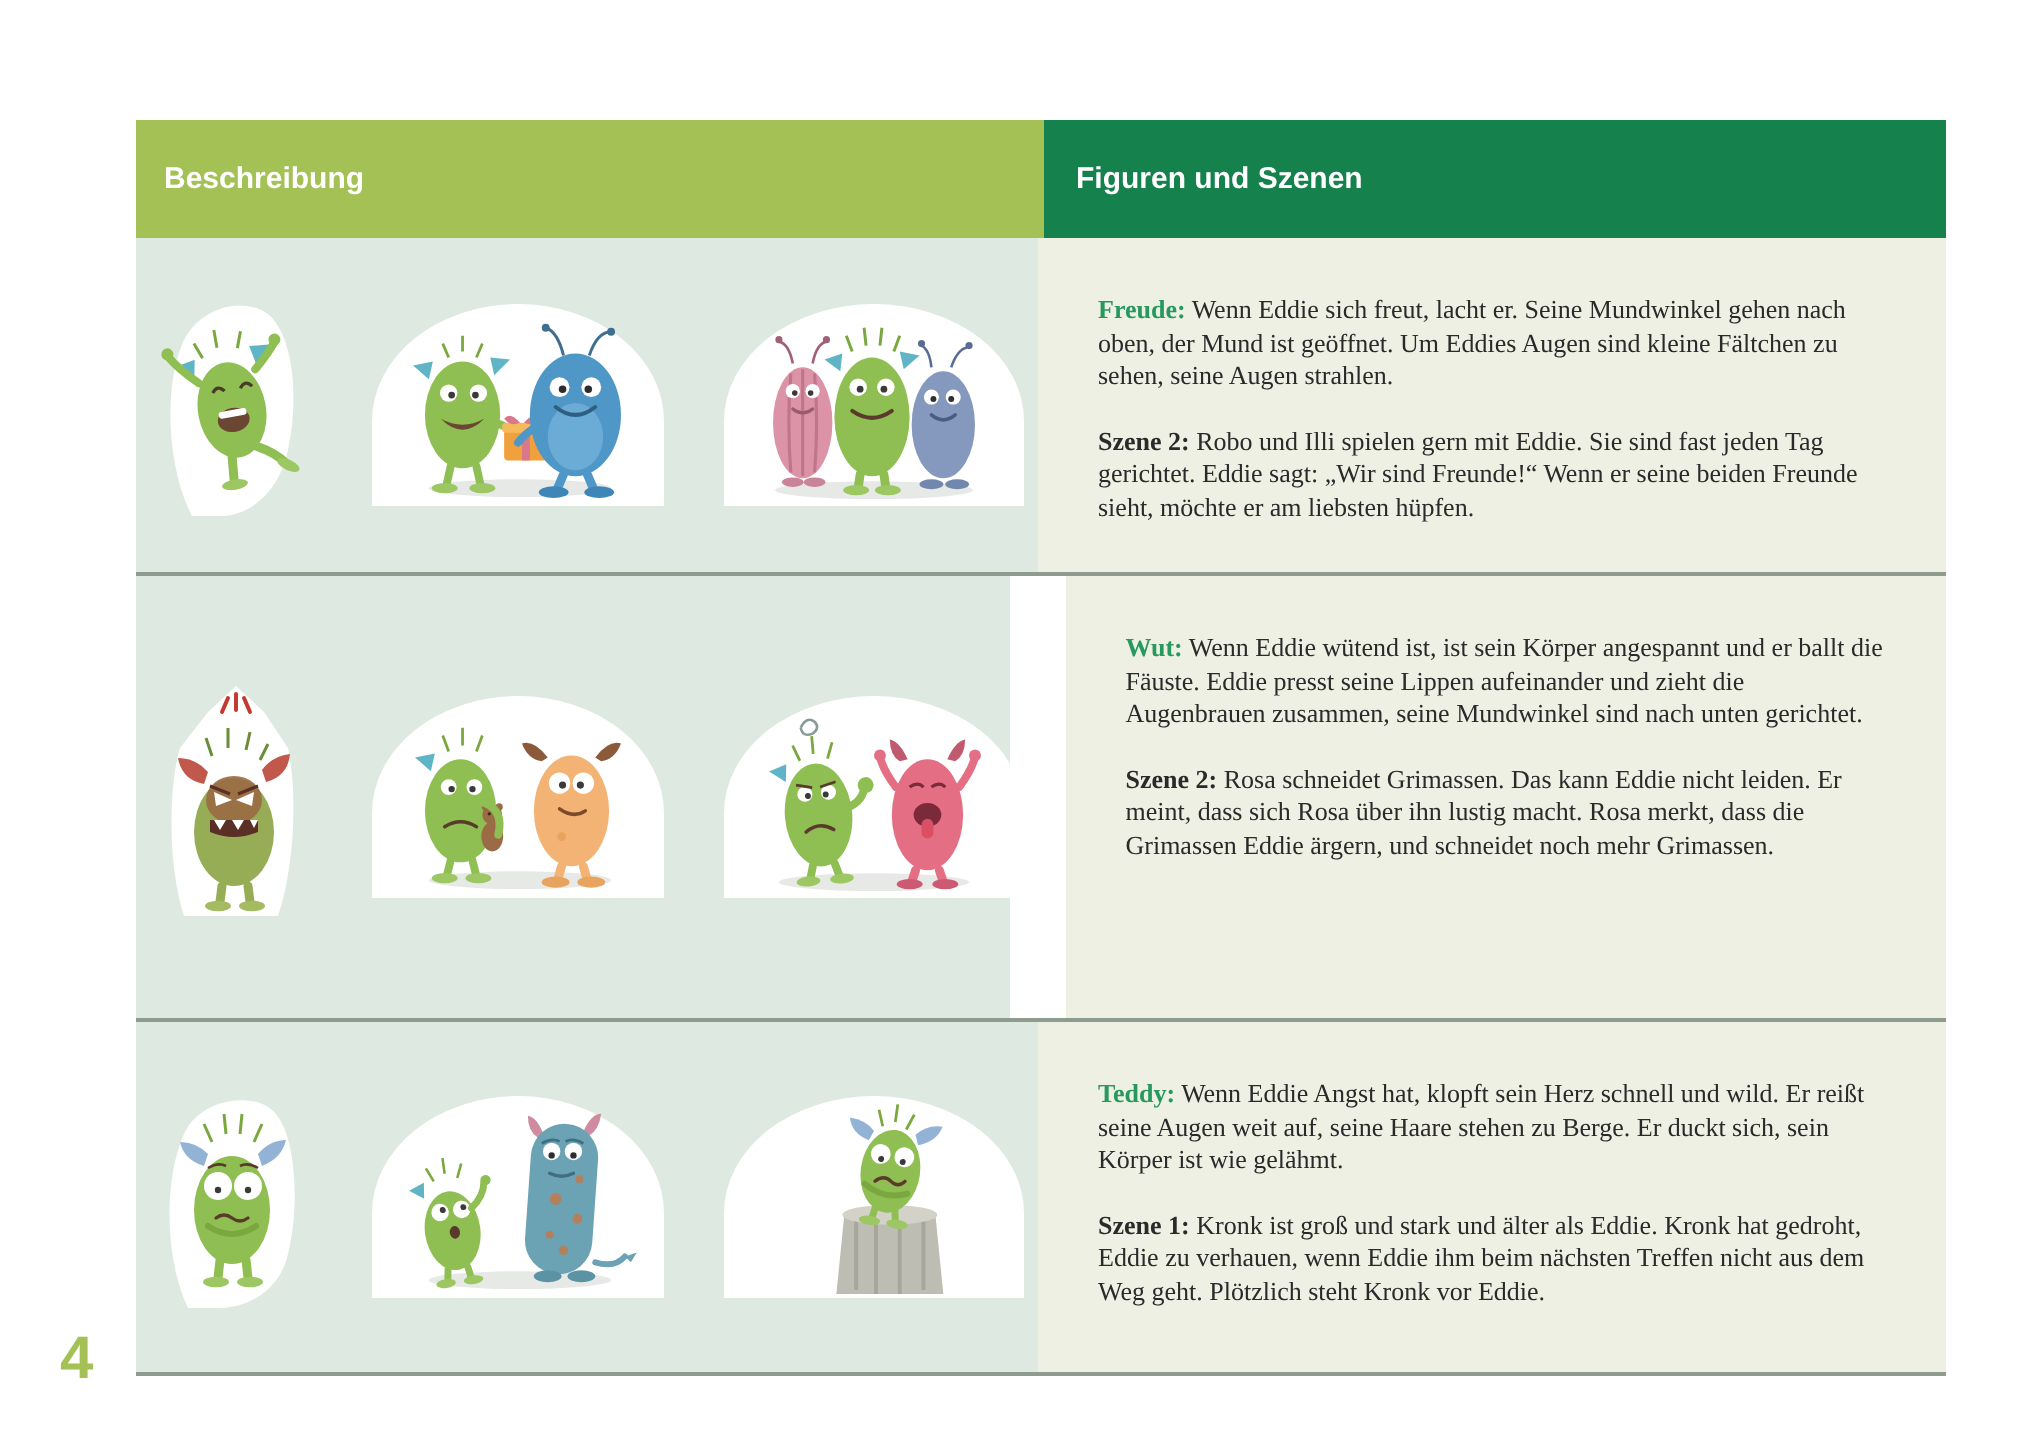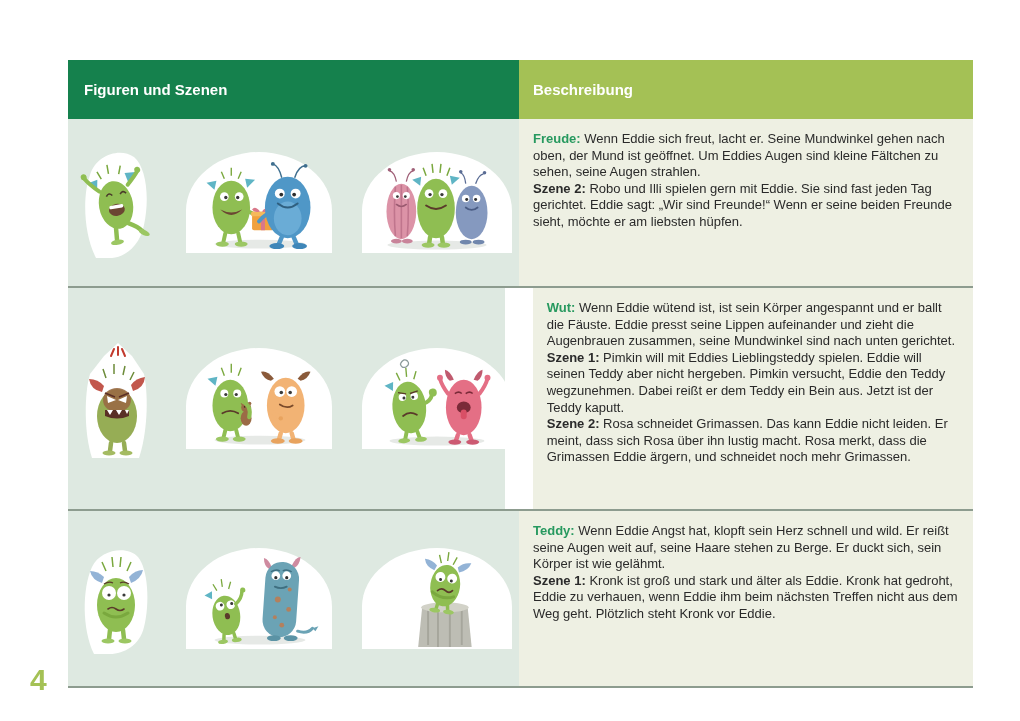--- a/index.html
+++ b/index.html
@@ -12,41 +12,41 @@
   .th-left{width:451px;background:#15814d;padding-left:16px;}
   .th-right{width:454px;background:#a4c155;padding-left:14px;}
   .trow{display:flex;box-sizing:border-box;border-bottom:2px solid #8d9c8f;}
   .row-1{height:169px;}
   .row-2{height:223px;gap:28px;}
   .row-3{height:177px;}
   .cell-figures{box-sizing:border-box;width:451px;background:#dee9e1;
       display:flex;align-items:center;padding-left:10px;gap:30px;overflow:hidden;}
   .cell-desc{box-sizing:border-box;width:454px;background:#eef0e3;
       padding:12px 15px 0 14px;overflow:hidden;}
-  .desc-p{margin:0;font-size:13px;line-height:16.6px;color:#2a2a2a;}
+  .desc-p{margin:16px;font-size:13px;line-height:16.6px;color:#2a2a2a;font-family:Liberation Serif, serif;}
   .lbl{font-weight:700;color:#2a2a2a;}
   .lbl-emotion{font-weight:700;color:#27995f;}
   .panel{background:#ffffff;border-radius:50% 50% 0 0 / 58% 58% 0 0;
       display:flex;align-items:flex-end;justify-content:center;}
   .panel-1{width:146px;height:101px;}
   .panel-2{width:150px;height:101px;}
   .panel svg{display:block;}
   .cutout svg{display:block;}
   .page-number{position:absolute;left:30px;top:663px;font-size:30px;font-weight:700;
       color:#a4c155;}
 </style>
 </head>
 <body>
 
 <div class="page">
   <div class="table">
 
     <div class="thead">
+      <div class="th th-right">Beschreibung</div>
       <div class="th th-left">Figuren und Szenen</div>
-      <div class="th th-right">Beschreibung</div>
     </div>
 
     <div class="trow row-1">
       <div class="cell-figures">
 
         <div class="cutout">
           <svg width="78" height="116" viewBox="0 0 78 116">
             <path d="M18,113 C6,90 4,52 12,30 C18,10 42,2 56,12 C68,22 72,52 66,80 C62,100 48,112 34,113 Z" fill="#ffffff"></path>
             <g transform="rotate(-10 38 60)">
               <path d="M28,32 l-3,-8 M36,28 l0,-9 M46,30 l3,-8" stroke="#7aa83e" stroke-width="1.5" fill="none"></path>
@@ -267,21 +267,20 @@
               <path d="M96,88 l-2,6 M108,88 l2,6" stroke="#e46f85" stroke-width="4.5" stroke-linecap="round"></path>
               <ellipse cx="93" cy="95" rx="6.5" ry="2.6" fill="#cc5a72"></ellipse>
               <ellipse cx="111" cy="95" rx="6.5" ry="2.6" fill="#cc5a72"></ellipse>
             </g>
           </svg>
         </div>
       </div>
 
       <div class="cell-desc">
         <p class="desc-p"><span class="lbl-emotion">Wut:</span> <span>Wenn Eddie wütend ist, ist sein Körper angespannt und er ballt die Fäuste. Eddie presst seine Lippen aufeinander und zieht die Augenbrauen zusammen, seine Mundwinkel sind nach unten gerichtet.</span></p>
-        <p class="desc-p"><span class="lbl">Szene 1:</span> <span>Pimkin will mit Eddies Lieblingsteddy spielen. Eddie will seinen Teddy aber nicht hergeben. Pimkin versucht, Eddie den Teddy wegzunehmen. Dabei reißt er dem Teddy ein Bein aus. Jetzt ist der Teddy kaputt.</span></p>
         <p class="desc-p"><span class="lbl">Szene 2:</span> <span>Rosa schneidet Grimassen. Das kann Eddie nicht leiden. Er meint, dass sich Rosa über ihn lustig macht. Rosa merkt, dass die Grimassen Eddie ärgern, und schneidet noch mehr Grimassen.</span></p>
       </div>
     </div>
 
     <div class="trow row-3">
       <div class="cell-figures">
 
         <div class="cutout">
           <svg width="78" height="116" viewBox="0 0 78 116">
             <path d="M16,113 C4,88 4,48 14,26 C22,8 50,4 60,16 C70,28 72,62 66,86 C62,104 46,113 32,113 Z" fill="#ffffff"></path>

